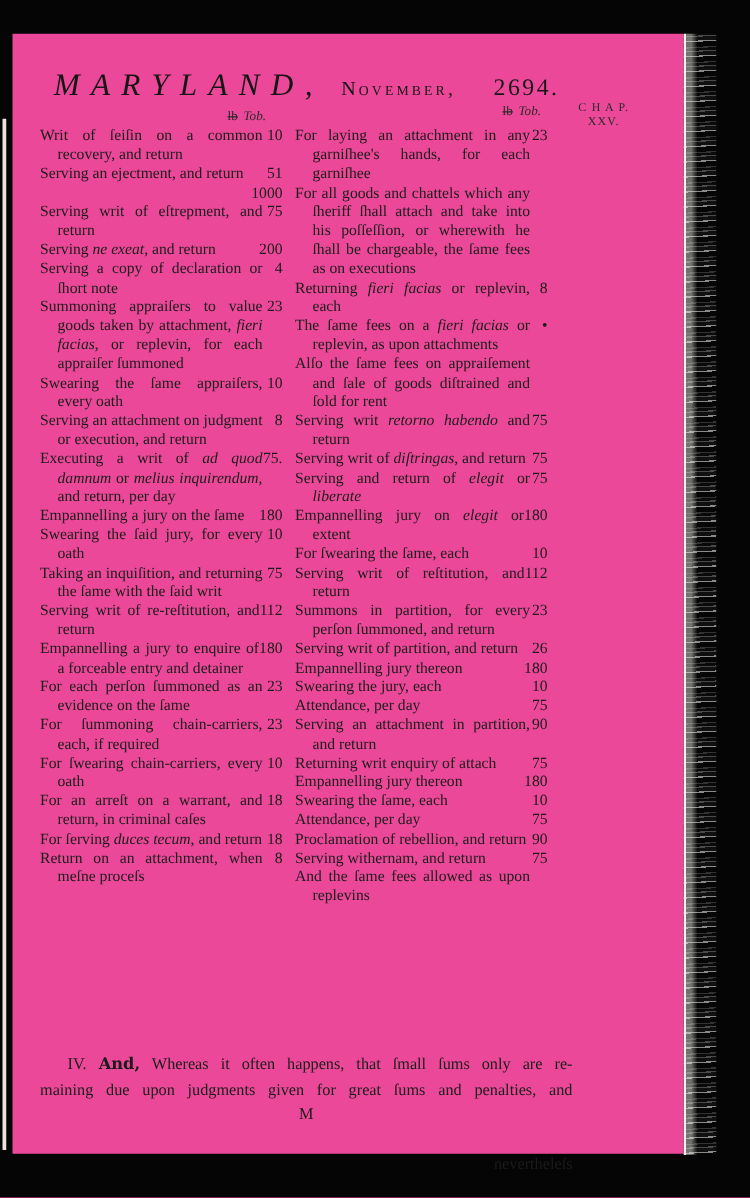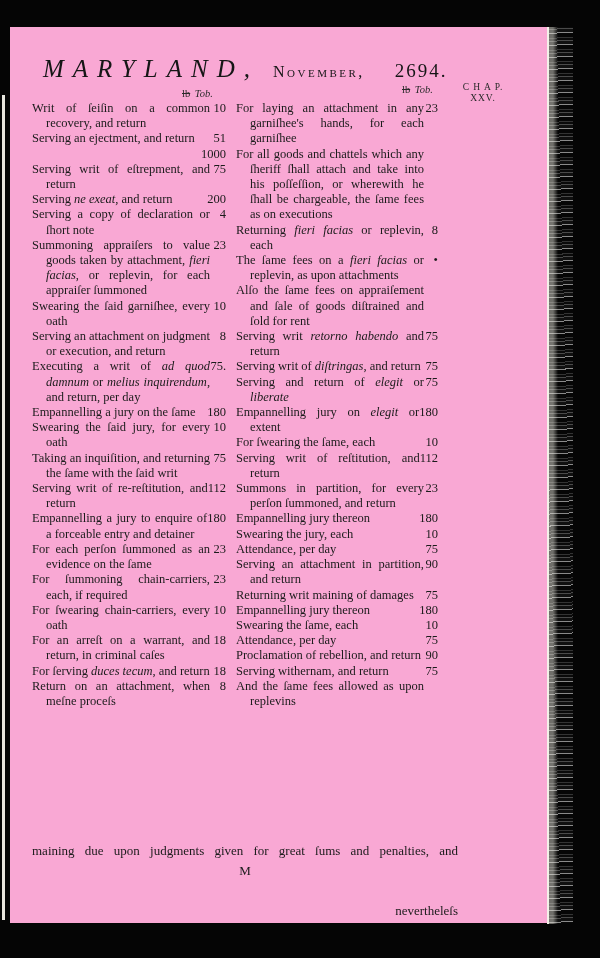--- a/index.html
+++ b/index.html
@@ -4,21 +4,21 @@
 <style>
   html,body{margin:0;padding:0;}
   body{
     width:600px;height:958px;position:relative;overflow:hidden;
     background:#050505;
     font-family:"Liberation Serif","DejaVu Serif",serif;
   }
   
   .page{
     position:absolute;left:10px;top:27px;width:537px;height:896px;
-    background:#f9a8d4;color:#1b1b1b;
+    background:#ec4899;color:#1b1b1b;
   }
   
   .left-sliver{
     position:absolute;left:2px;top:95px;width:3px;height:825px;
     background:#e8e6de;
   }
   
   .edge-band{
     position:absolute;left:547px;top:27px;width:26px;height:897px;
     background:
@@ -119,21 +119,21 @@
     <div class="entry-text">Serving a copy of declaration or ſhort note</div>
     <div class="entry-fee">4</div>
   </div>
 
   <div class="entry">
     <div class="entry-text">Summoning appraiſers to value goods taken by attachment, <i>fieri facias</i>, or replevin, for each appraiſer ſummoned</div>
     <div class="entry-fee">23</div>
   </div>
 
   <div class="entry">
-    <div class="entry-text">Swearing the ſaid garniſhee, every oath</div>
+    <div class="entry-text">Swearing the ſame appraiſers, every oath</div>
     <div class="entry-fee">10</div>
   </div>
 
   <div class="entry">
     <div class="entry-text">Serving an attachment on judgment or execution, and return</div>
     <div class="entry-fee">8</div>
   </div>
 
   <div class="entry">
     <div class="entry-text">Executing a writ of <i>ad quod damnum</i> or <i>melius inquirendum</i>, and return, per day</div>
@@ -249,20 +249,24 @@
   <div class="entry">
     <div class="entry-text">Serving writ of reſtitution, and return</div>
     <div class="entry-fee">112</div>
   </div>
 
   <div class="entry">
     <div class="entry-text">Summons in partition, for every perſon ſummoned, and return</div>
     <div class="entry-fee">23</div>
   </div>
 
+  <div class="entry">
+    <div class="entry-text">Serving writ of partition, and return</div>
+    <div class="entry-fee">26</div>
+  </div>
 
   <div class="entry">
     <div class="entry-text">Empannelling jury thereon</div>
     <div class="entry-fee">180</div>
   </div>
 
   <div class="entry">
     <div class="entry-text">Swearing the jury, each</div>
     <div class="entry-fee">10</div>
   </div>
@@ -271,21 +275,21 @@
     <div class="entry-text">Attendance, per day</div>
     <div class="entry-fee">75</div>
   </div>
 
   <div class="entry">
     <div class="entry-text">Serving an attachment in partition, and return</div>
     <div class="entry-fee">90</div>
   </div>
 
   <div class="entry">
-    <div class="entry-text">Returning writ maining of damages</div>
+    <div class="entry-text">Returning writ enquiry of attach</div>
     <div class="entry-fee">75</div>
   </div>
 
   <div class="entry">
     <div class="entry-text">Empannelling jury thereon</div>
     <div class="entry-fee">180</div>
   </div>
 
   <div class="entry">
     <div class="entry-text">Swearing the ſame, each</div>
@@ -307,20 +311,25 @@
     <div class="entry-fee">75</div>
   </div>
 
   <div class="entry">
     <div class="entry-text">And the ſame fees allowed as upon replevins</div>
     <div class="entry-fee"></div>
   </div>
 </div>
 
   <div class="footer">
+    <div class="footer-line1">
+      <span>IV.</span>
+      <span class="blackletter">And,</span>
+      <span>Whereas it often happens, that ſmall ſums only are re-</span>
+    </div>
     <div class="footer-line2">maining due upon judgments given for great ſums and penalties, and</div>
     <div class="mark-line">
       <span>M</span>
       <span class="catchword">nevertheleſs</span>
     </div>
   </div>
 
 </div>
 
 <div class="left-sliver"></div>

